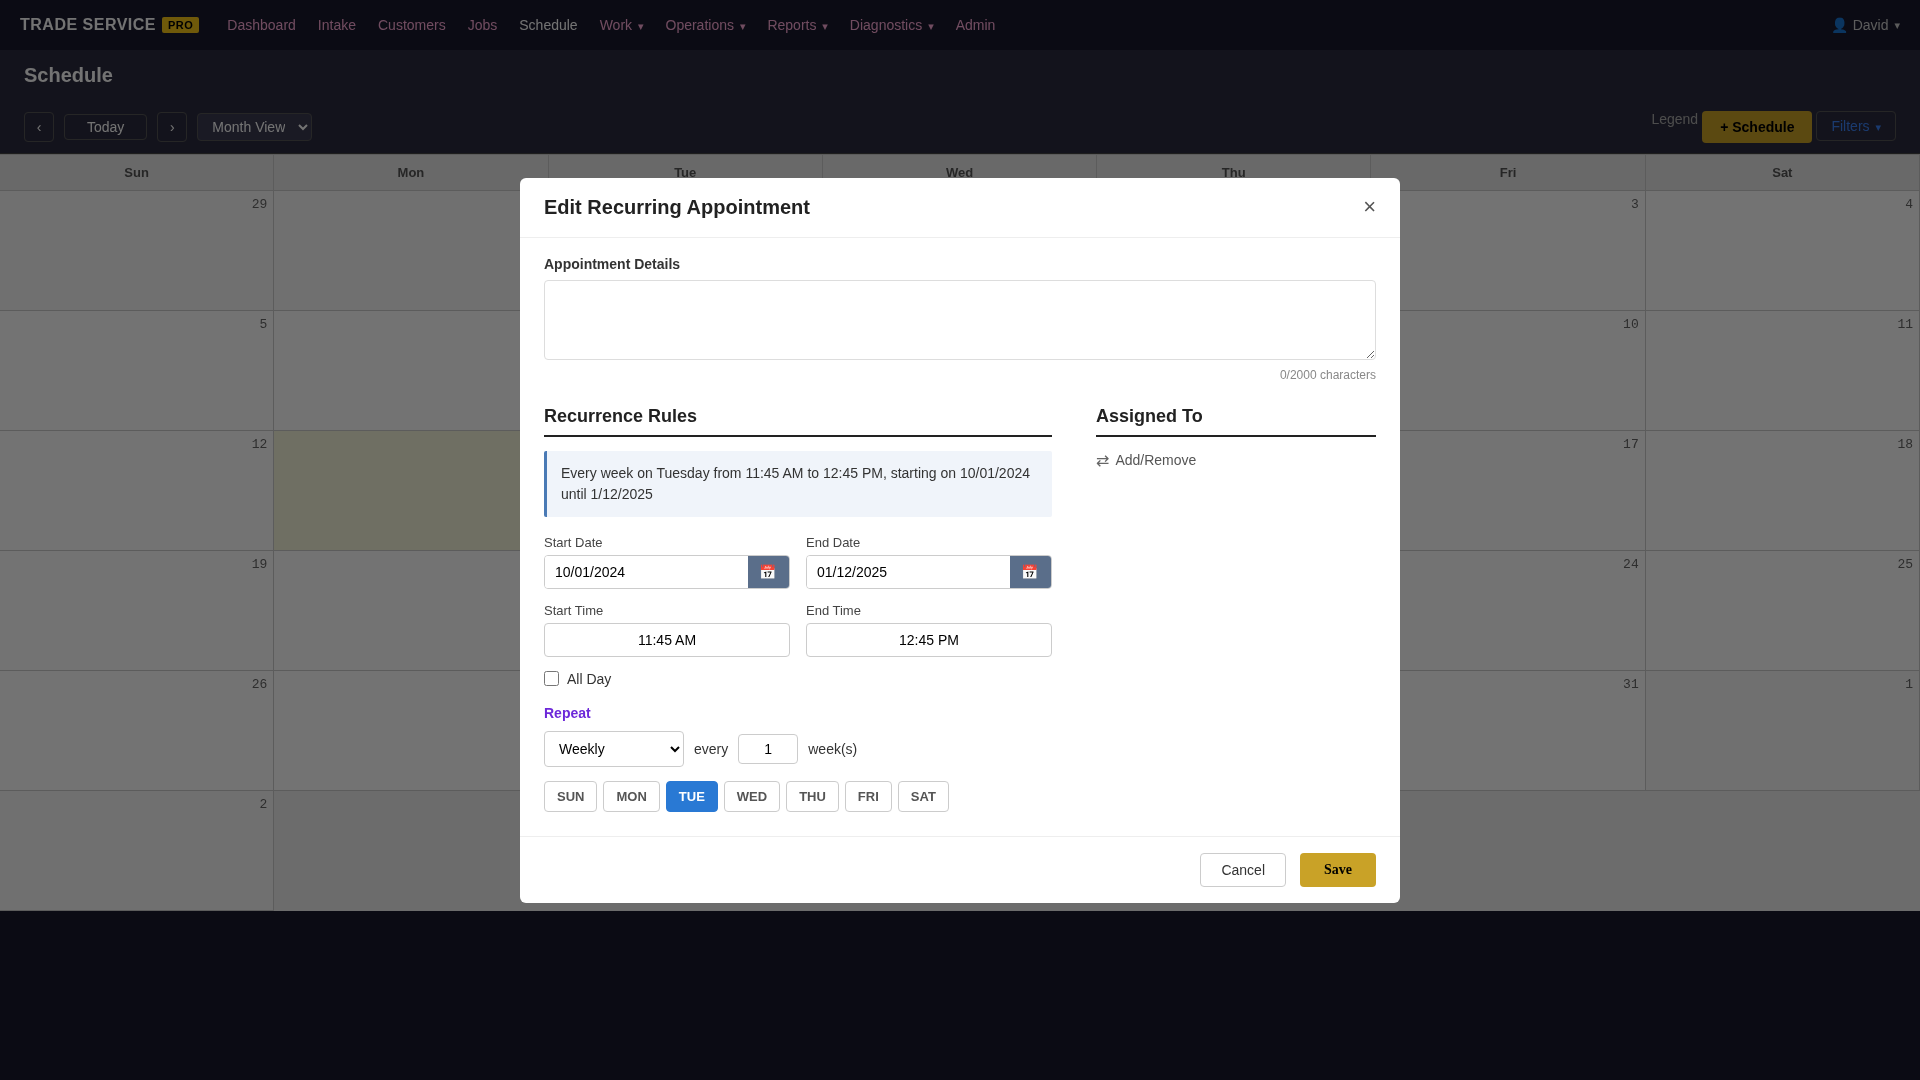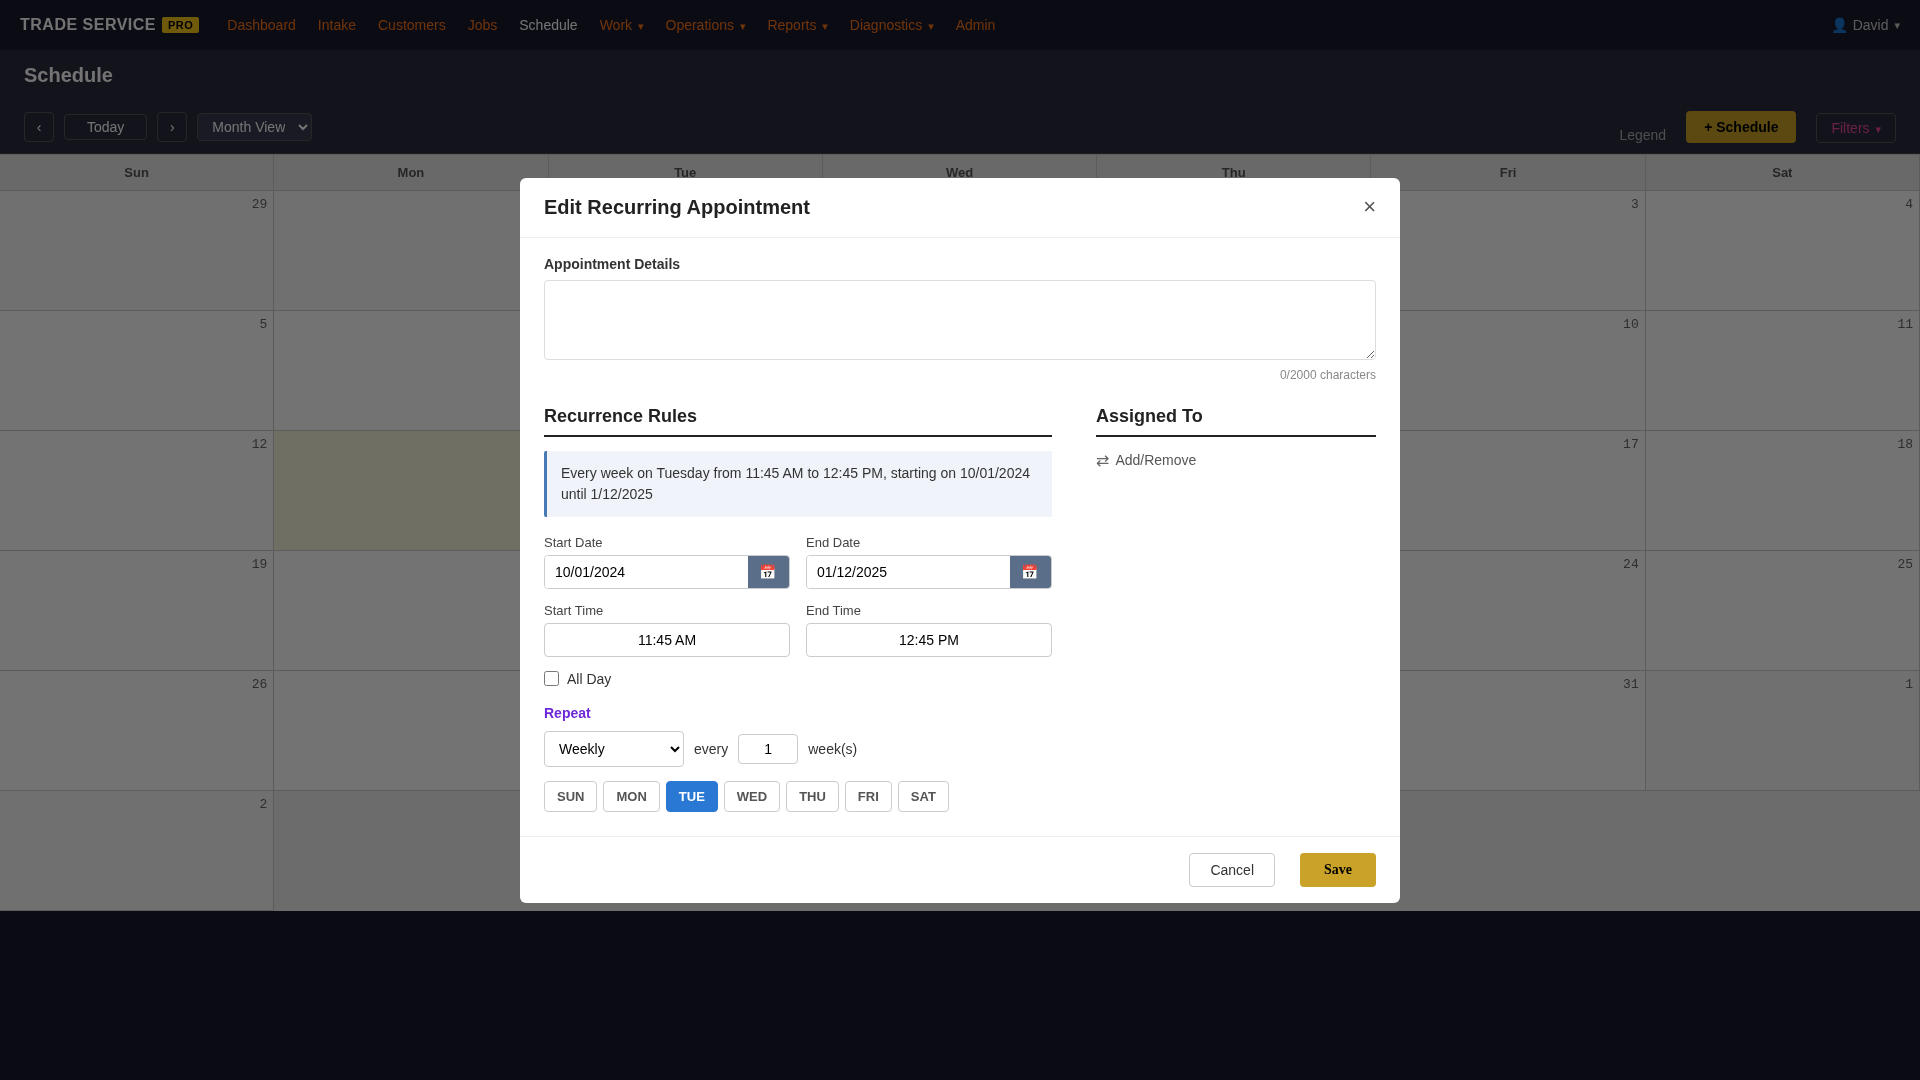--- a/index.html
+++ b/index.html
@@ -31,21 +31,21 @@
       padding: 2px 6px;
       border-radius: 2px;
     }
     .topnav-links {
       display: flex;
       align-items: center;
       gap: 22px;
       flex: 1;
     }
     .topnav-links a {
-      color: #f97316;
+      color: #f9a8d4;
       text-decoration: none;
       font-size: 14px;
       font-weight: 400;
     }
     .topnav-links a.active { color: #fff; }
     .topnav-user {
       color: #ccc;
       font-size: 14px;
       display: flex;
       align-items: center;
@@ -97,22 +97,22 @@
       border: 1px solid #555;
       color: #fff;
       padding: 4px 10px;
       border-radius: 4px;
       cursor: pointer;
       font-size: 14px;
     }
     .cal-toolbar-right {
       margin-left: auto;
       display: flex;
-      align-items: flex-end;
-      gap: 20px;
+      align-items: flex-start;
+      gap: 4px;
     }
     .legend-btn {
       background: none;
       border: none;
       color: #aaa;
       font-size: 14px;
       cursor: pointer;
     }
     .schedule-btn {
       background: #c9a227;
@@ -120,21 +120,21 @@
       color: #000;
       padding: 8px 18px;
       border-radius: 4px;
       cursor: pointer;
       font-size: 14px;
       font-weight: 600;
     }
     .filters-btn {
       background: none;
       border: 1px solid #555;
-      color: #ec4899;
+      color: #3b82f6;
       padding: 6px 14px;
       border-radius: 4px;
       cursor: pointer;
       font-size: 14px;
     }
 
     
     .calendar-bg {
       background: #f0f0f0;
       min-height: 730px;
@@ -381,21 +381,21 @@
     }
     .add-remove-icon {
       font-size: 16px;
       color: #666;
     }
 
     
     .modal-footer {
       display: flex;
       justify-content: flex-end;
-      gap: 25px;
+      gap: 14px;
       padding: 16px 24px;
       border-top: 1px solid #eee;
     }
     .cancel-btn {
       background: none;
       border: 1px solid #ccc;
       color: #333;
       padding: 8px 20px;
       border-radius: 4px;
       cursor: pointer;

